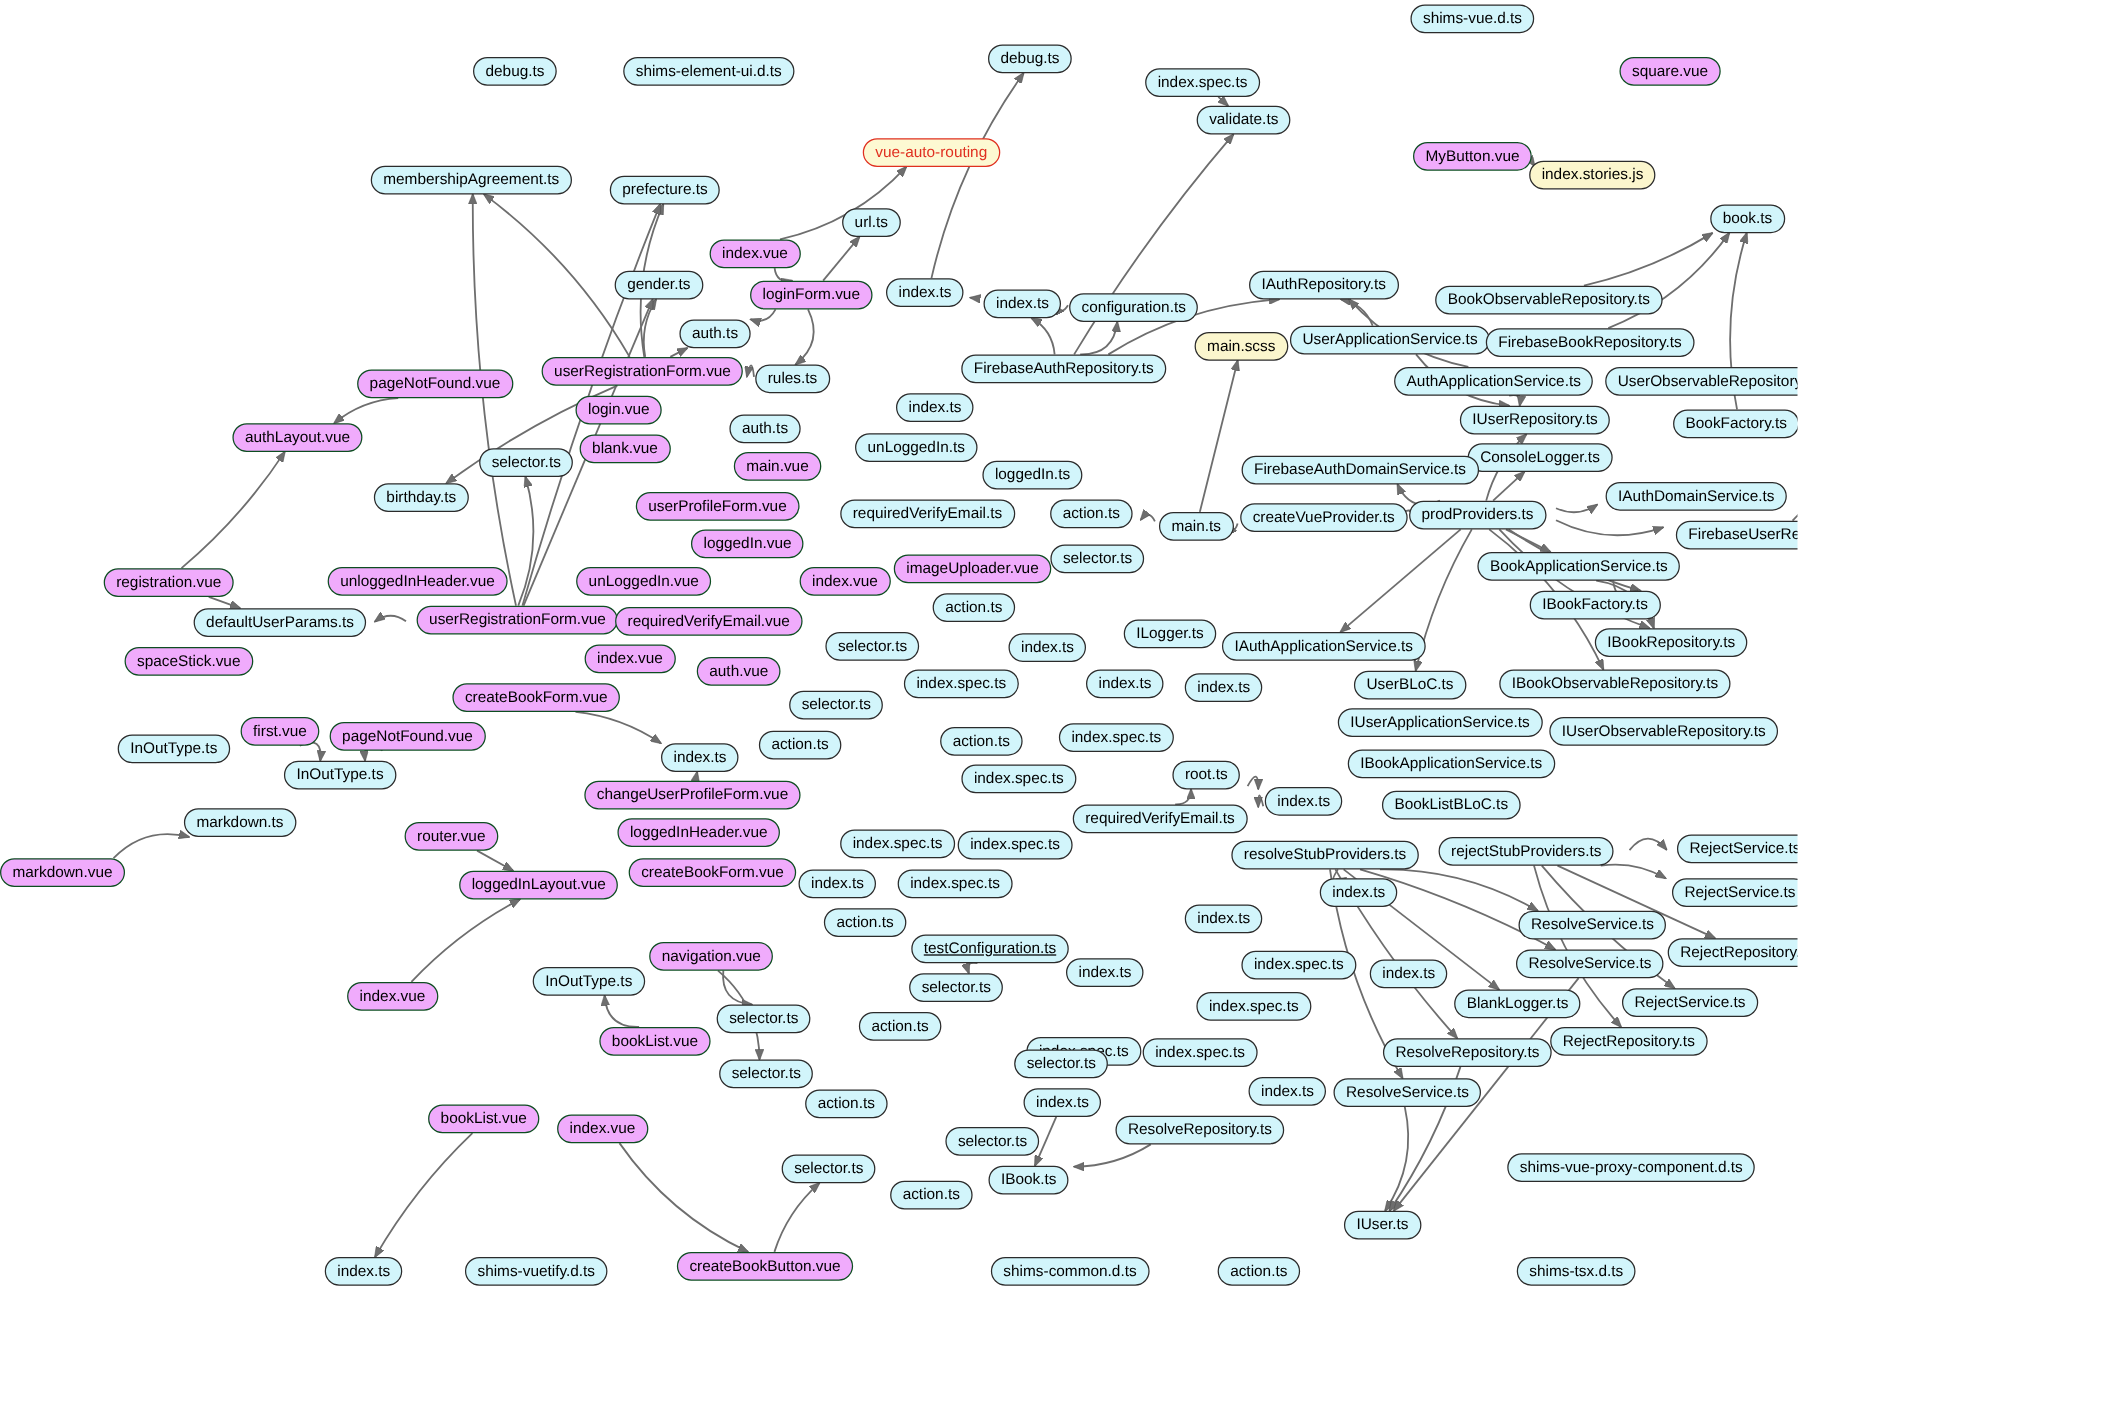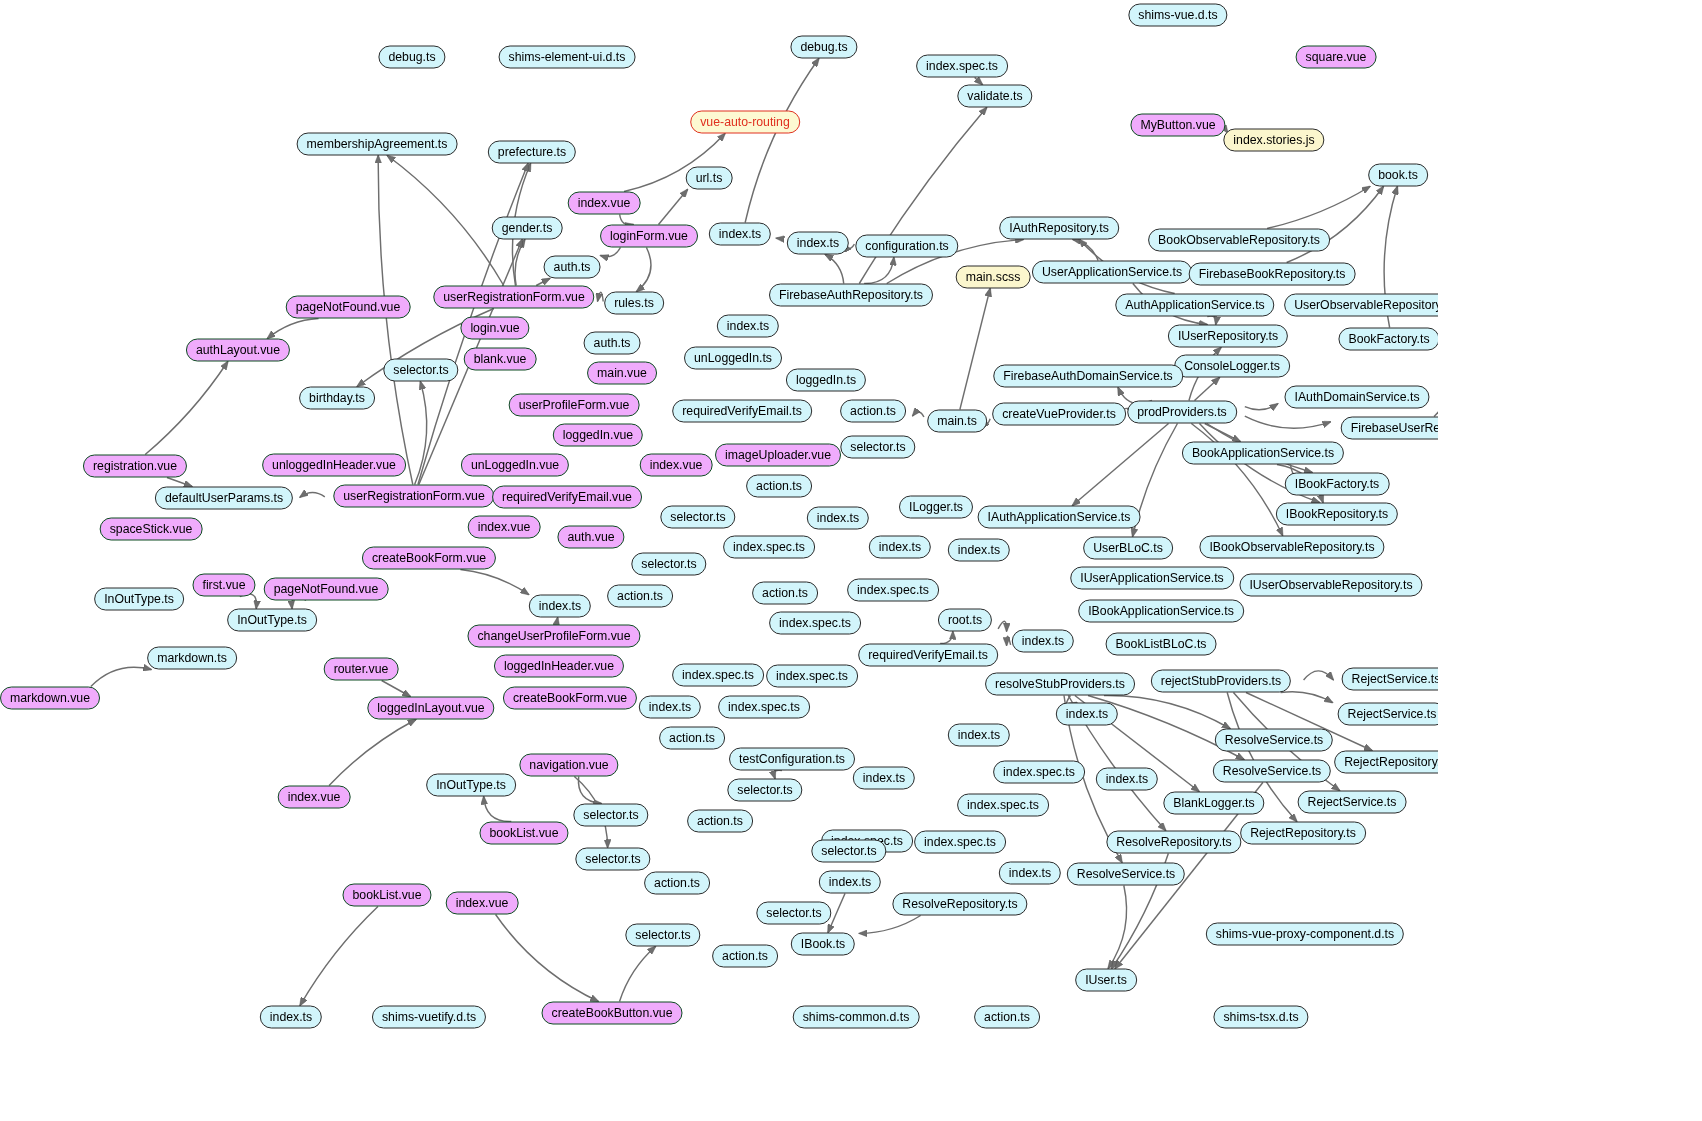--- a/index.html
+++ b/index.html
@@ -151,21 +151,21 @@
       <div class="node ts" style="left: 824px; top: 47px;">debug.ts</div>
       <div class="node ts" style="left: 962px; top: 66px;">index.spec.ts</div>
       <div class="node vue" style="left: 1336px; top: 57px;">square.vue</div>
       <div class="node ts" style="left: 995px; top: 96px;">validate.ts</div>
       <div class="node pkg" style="left: 745px; top: 122px;">vue-auto-routing</div>
       <div class="node vue" style="left: 1178px; top: 125px;">MyButton.vue</div>
       <div class="node yell" style="left: 1274px; top: 140px; text-align: center;">index.stories.js</div>
       <div class="node ts" style="left: 377px; top: 144px;">membershipAgreement.ts</div>
       <div class="node ts" style="left: 532px; top: 152px;">prefecture.ts</div>
       <div class="node ts" style="left: 1398px; top: 175px;">book.ts</div>
-      <div class="node ts" style="left: 697px; top: 178px; margin-left: 12px;">url.ts</div>
+      <div class="node ts" style="left: 697px; top: 178px;">url.ts</div>
       <div class="node vue" style="left: 604px; top: 203px;">index.vue</div>
       <div class="node ts" style="left: 527px; top: 228px;">gender.ts</div>
       <div class="node ts" style="left: 1059px; top: 228px;">IAuthRepository.ts</div>
       <div class="node ts" style="left: 740px; top: 234px;">index.ts</div>
       <div class="node vue" style="left: 649px; top: 236px;">loginForm.vue</div>
       <div class="node ts" style="left: 1239px; top: 240px;">BookObservableRepository.ts</div>
       <div class="node ts" style="left: 818px; top: 243px;">index.ts</div>
       <div class="node ts" style="left: 907px; top: 246px;">configuration.ts</div>
       <div class="node ts" style="left: 1112px; top: 272px;">UserApplicationService.ts</div>
       <div class="node ts" style="left: 572px; top: 267px;">auth.ts</div>
@@ -205,21 +205,21 @@
       <div class="node vue" style="left: 135px; top: 466px;">registration.vue</div>
       <div class="node vue" style="left: 334px; top: 465px;">unloggedInHeader.vue</div>
       <div class="node vue" style="left: 515px; top: 465px;">unLoggedIn.vue</div>
       <div class="node vue" style="left: 676px; top: 465px;">index.vue</div>
       <div class="node vue" style="left: 778px; top: 455px;">imageUploader.vue</div>
       <div class="node ts" style="left: 1263px; top: 453px;">BookApplicationService.ts</div>
       <div class="node ts" style="left: 224px; top: 498px;">defaultUserParams.ts</div>
       <div class="node vue" style="left: 414px; top: 496px;">userRegistrationForm.vue</div>
       <div class="node vue" style="left: 567px; top: 497px;">requiredVerifyEmail.vue</div>
       <div class="node ts" style="left: 779px; top: 486px;">action.ts</div>
-      <div class="node ts" style="left: 1337px; top: 484px;">IBookFactory.ts</div>
+      <div class="node ts" style="left: 1276px; top: 484px;">IBookFactory.ts</div>
       <div class="node vue" style="left: 151px; top: 529px;">spaceStick.vue</div>
       <div class="node vue" style="left: 504px; top: 527px;">index.vue</div>
       <div class="node ts" style="left: 698px; top: 517px;">selector.ts</div>
       <div class="node ts" style="left: 838px; top: 518px;">index.ts</div>
       <div class="node ts" style="left: 936px; top: 507px;">ILogger.ts</div>
       <div class="node ts" style="left: 1059px; top: 517px;">IAuthApplicationService.ts</div>
       <div class="node ts" style="left: 1337px; top: 514px;">IBookRepository.ts</div>
       <div class="node vue" style="left: 591px; top: 537px;">auth.vue</div>
       <div class="node vue" style="left: 429px; top: 558px;">createBookForm.vue</div>
       <div class="node ts" style="left: 769px; top: 547px;">index.spec.ts</div>
@@ -256,21 +256,21 @@
       <div class="node vue" style="left: 50px; top: 698px;">markdown.vue</div>
       <div class="node vue" style="left: 570px; top: 698px;">createBookForm.vue</div>
       <div class="node vue" style="left: 431px; top: 708px;">loggedInLayout.vue</div>
       <div class="node ts" style="left: 670px; top: 707px;">index.ts</div>
       <div class="node ts" style="left: 764px; top: 707px;">index.spec.ts</div>
       <div class="node ts" style="left: 1087px; top: 714px;">index.ts</div>
       <div class="node ts" style="left: 1392px; top: 714px;">RejectService.ts</div>
       <div class="node ts" style="left: 692px; top: 738px;">action.ts</div>
       <div class="node ts" style="left: 979px; top: 735px;">index.ts</div>
       <div class="node ts" style="left: 1274px; top: 740px;">ResolveService.ts</div>
-      <div class="node ts" style="left: 792px; top: 759px;">testConfiguration.ts</div>
+      <div class="node ts" style="left: 792px; top: 759px; text-decoration: underline;">testConfiguration.ts</div>
       <div class="node vue" style="left: 569px; top: 765px;">navigation.vue</div>
       <div class="node ts" style="left: 471px; top: 785px;">InOutType.ts</div>
       <div class="node ts" style="left: 884px; top: 778px;">index.ts</div>
       <div class="node ts" style="left: 1039px; top: 772px;">index.spec.ts</div>
       <div class="node ts" style="left: 1127px; top: 779px;">index.ts</div>
       <div class="node ts" style="left: 1272px; top: 771px;">ResolveService.ts</div>
       <div class="node ts" style="left: 1397px; top: 762px;">RejectRepository.ts</div>
       <div class="node ts" style="left: 765px; top: 790px;">selector.ts</div>
       <div class="node vue" style="left: 314px; top: 797px;">index.vue</div>
       <div class="node ts" style="left: 611px; top: 815px;">selector.ts</div>

